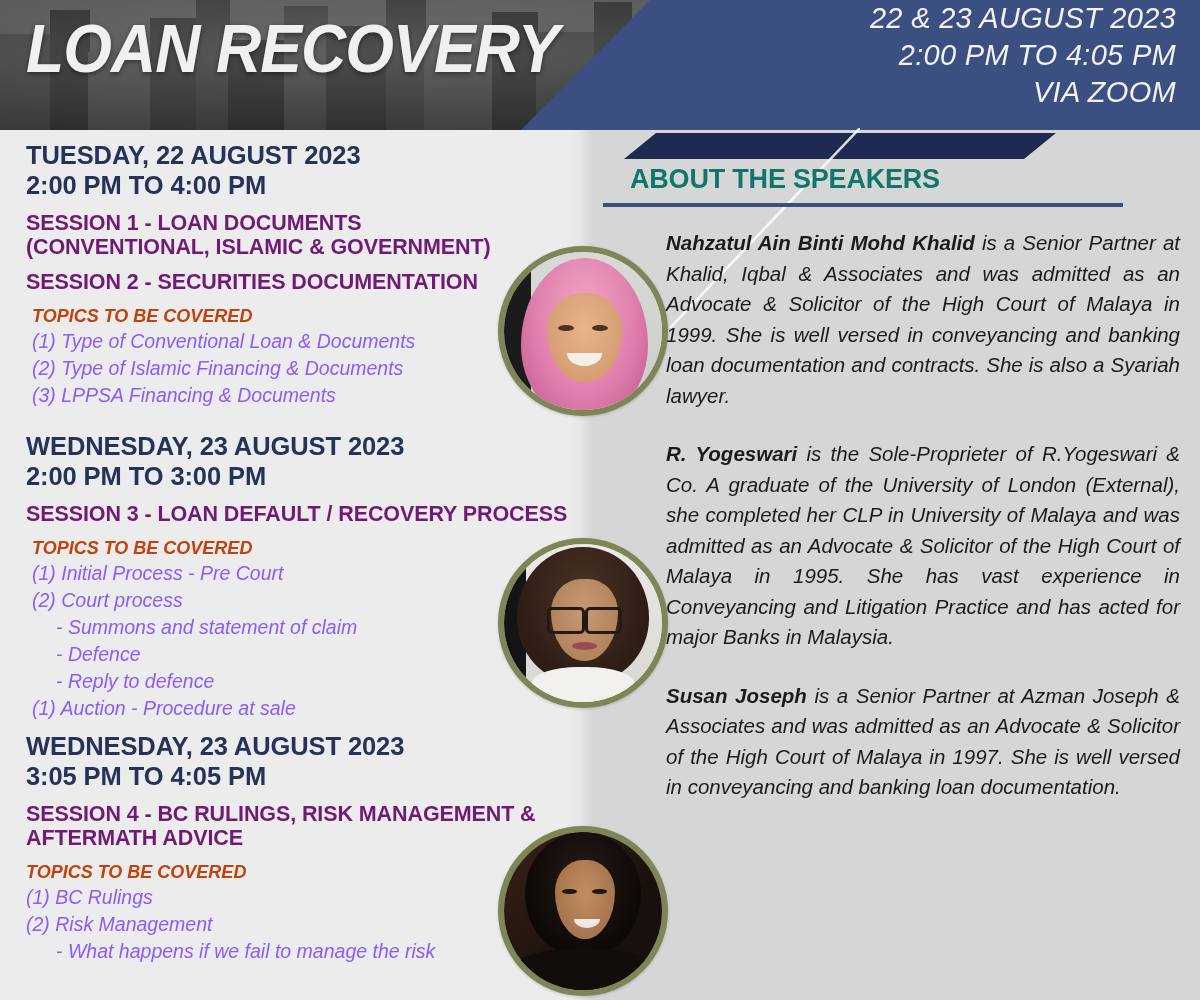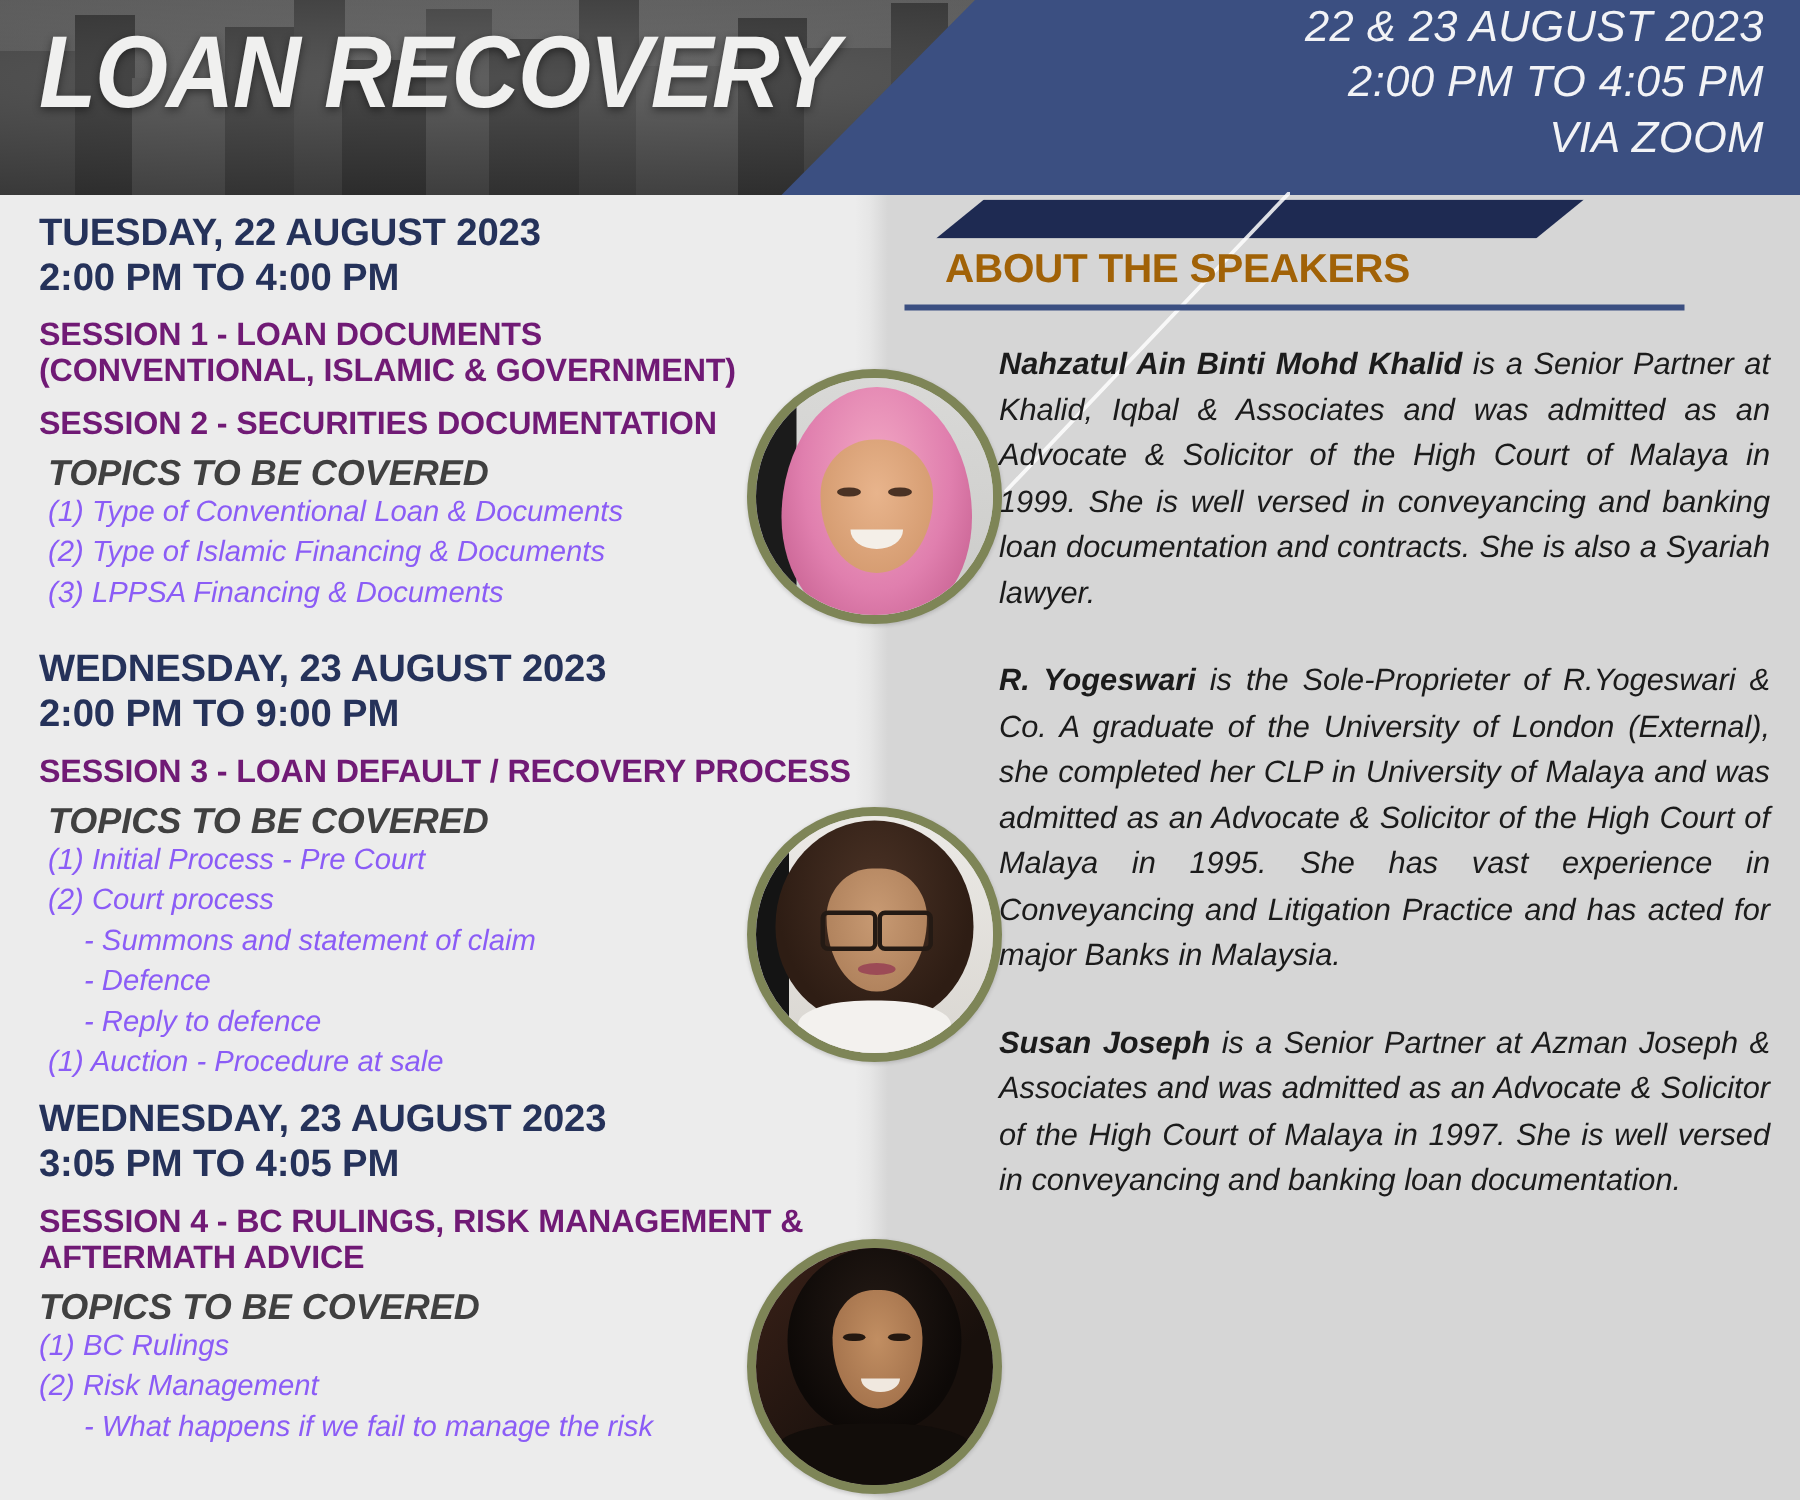--- a/index.html
+++ b/index.html
@@ -49,42 +49,42 @@
     text-align:right; color:#f2f3f6;
     font-style:italic; font-size:29px; line-height:37px; letter-spacing:.3px;
     white-space:nowrap;
   }
 
   
   #left-col{ position:absolute; left:0; top:128px; width:600px; height:872px; padding:12px 0 0 26px; }
 
   .daytime{ color:#25325a; font-weight:700; font-size:25.5px; line-height:30px; letter-spacing:-.1px; }
   .session{ color:#701a75; font-weight:700; font-size:21.5px; line-height:24px; margin-top:11px; letter-spacing:-.1px; }
-  .topics-h{ color:#404040; font-weight:700; font-style:italic; font-size:24px; line-height:24px; margin-top:10px; }
+  .topics-h{ color:#c2410c; font-weight:700; font-style:italic; font-size:18px; line-height:24px; margin-top:10px; }
   .topic{ color:#8b5cf6; font-style:italic; font-size:19.5px; line-height:27px; }
   .topic.sub{ padding-left:30px; }
   .blk{ margin-bottom:0; }
   #blk1{ position:absolute; left:26px; top:12px; }
   #blk2{ position:absolute; left:26px; top:303px; }
   #blk3{ position:absolute; left:26px; top:603px; }
   .indent1{ padding-left:6px; }
 
   
   #about-shape{
     position:absolute; left:624px; top:133px; width:432px; height:26px;
     background:#1e2a52;
     clip-path:polygon(32px 0, 100% 0, calc(100% - 32px) 100%, 0 100%);
   }
   #diag-line{
     position:absolute; left:600px; top:128px; width:260px; height:200px; overflow:hidden;
     pointer-events:none;
   }
   #about-title{
     position:absolute; left:630px; top:164px;
-    color:#a16207; font-weight:700; font-size:27px; letter-spacing:-.2px;
+    color:#0f766e; font-weight:700; font-size:27px; letter-spacing:-.2px;
   }
   #about-rule{
     position:absolute; left:603px; top:203px; width:520px; height:4px; background:#3b4f81;
   }
 
   #bios{ position:absolute; left:666px; top:228px; width:514px; }
   .bio{ text-align:justify; font-style:italic; font-size:20.5px; line-height:30.5px; color:#1b1b1b; }
   .bio b{ font-weight:700; font-style:italic; }
   .bio + .bio{ margin-top:28px; }
 
@@ -201,21 +201,21 @@
     <div class="session" style="max-width:520px;">SESSION 1 - LOAN DOCUMENTS (CONVENTIONAL, ISLAMIC &amp; GOVERNMENT)</div>
     <div class="session" style="white-space:nowrap;">SESSION 2 - SECURITIES DOCUMENTATION</div>
     <div class="topics-h indent1">TOPICS TO BE COVERED</div>
     <div class="topic indent1">(1) Type of Conventional Loan &amp; Documents</div>
     <div class="topic indent1">(2) Type of Islamic Financing &amp; Documents</div>
     <div class="topic indent1">(3) LPPSA Financing &amp; Documents</div>
   </div>
 
   <div class="blk" id="blk2">
     <div class="daytime">WEDNESDAY, 23 AUGUST 2023</div>
-    <div class="daytime">2:00 PM TO 9:00 PM</div>
+    <div class="daytime">2:00 PM TO 3:00 PM</div>
     <div class="session" style="white-space:nowrap;">SESSION 3 - LOAN DEFAULT / RECOVERY PROCESS</div>
     <div class="topics-h indent1">TOPICS TO BE COVERED</div>
     <div class="topic indent1">(1) Initial Process - Pre Court</div>
     <div class="topic indent1">(2) Court process</div>
     <div class="topic sub">- Summons and statement of claim</div>
     <div class="topic sub">- Defence</div>
     <div class="topic sub">- Reply to defence</div>
     <div class="topic indent1">(1) Auction - Procedure at sale</div>
   </div>
 

